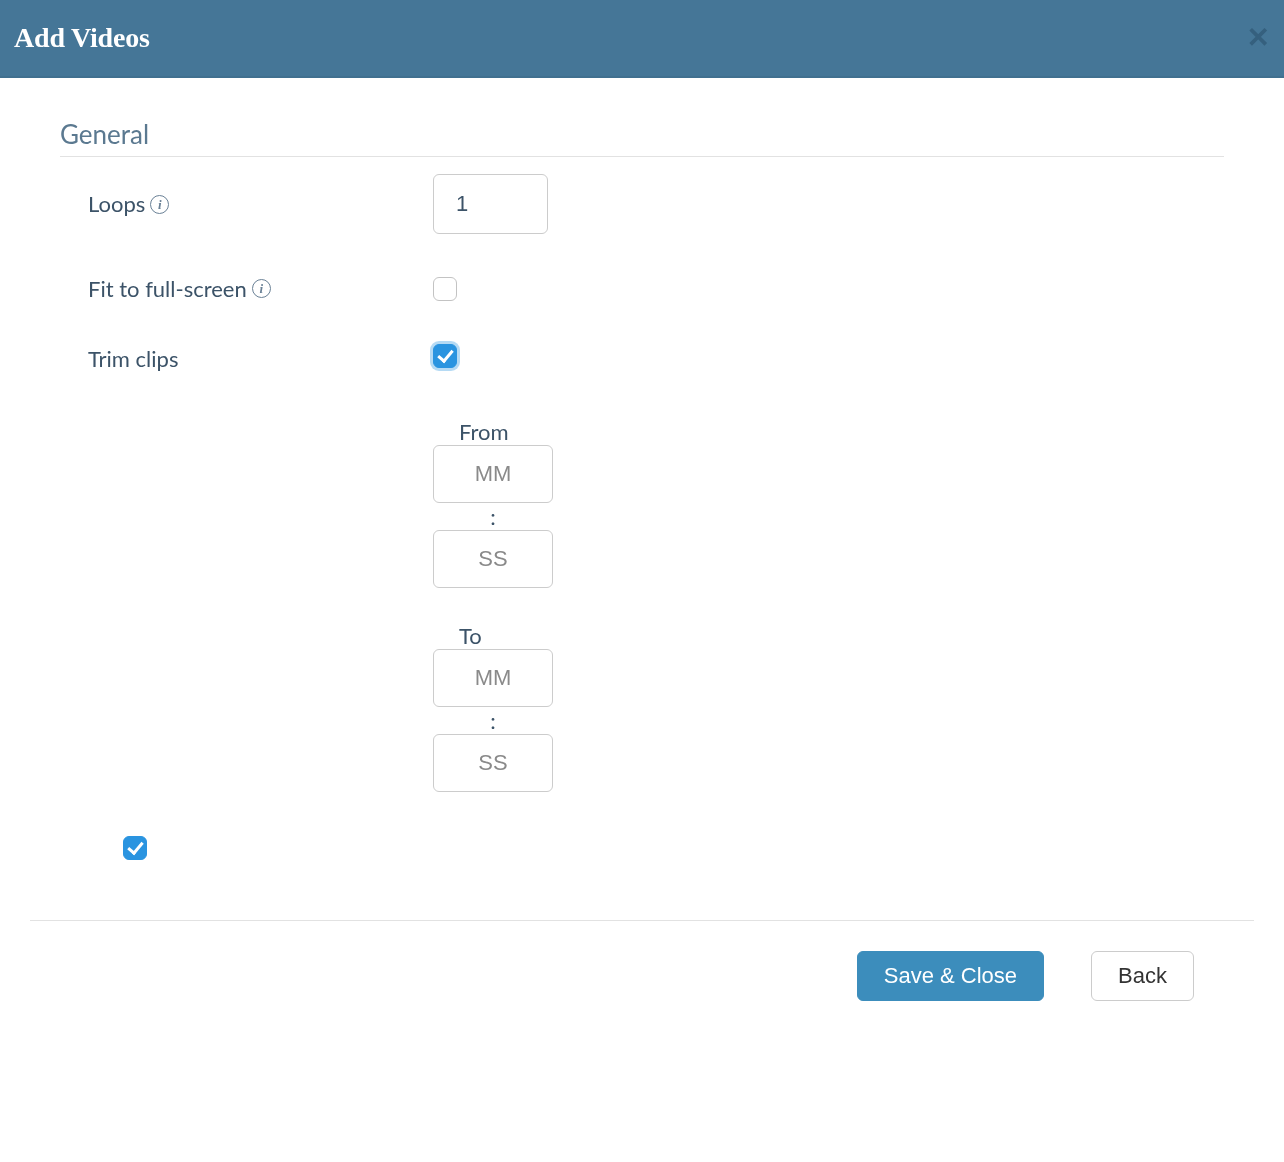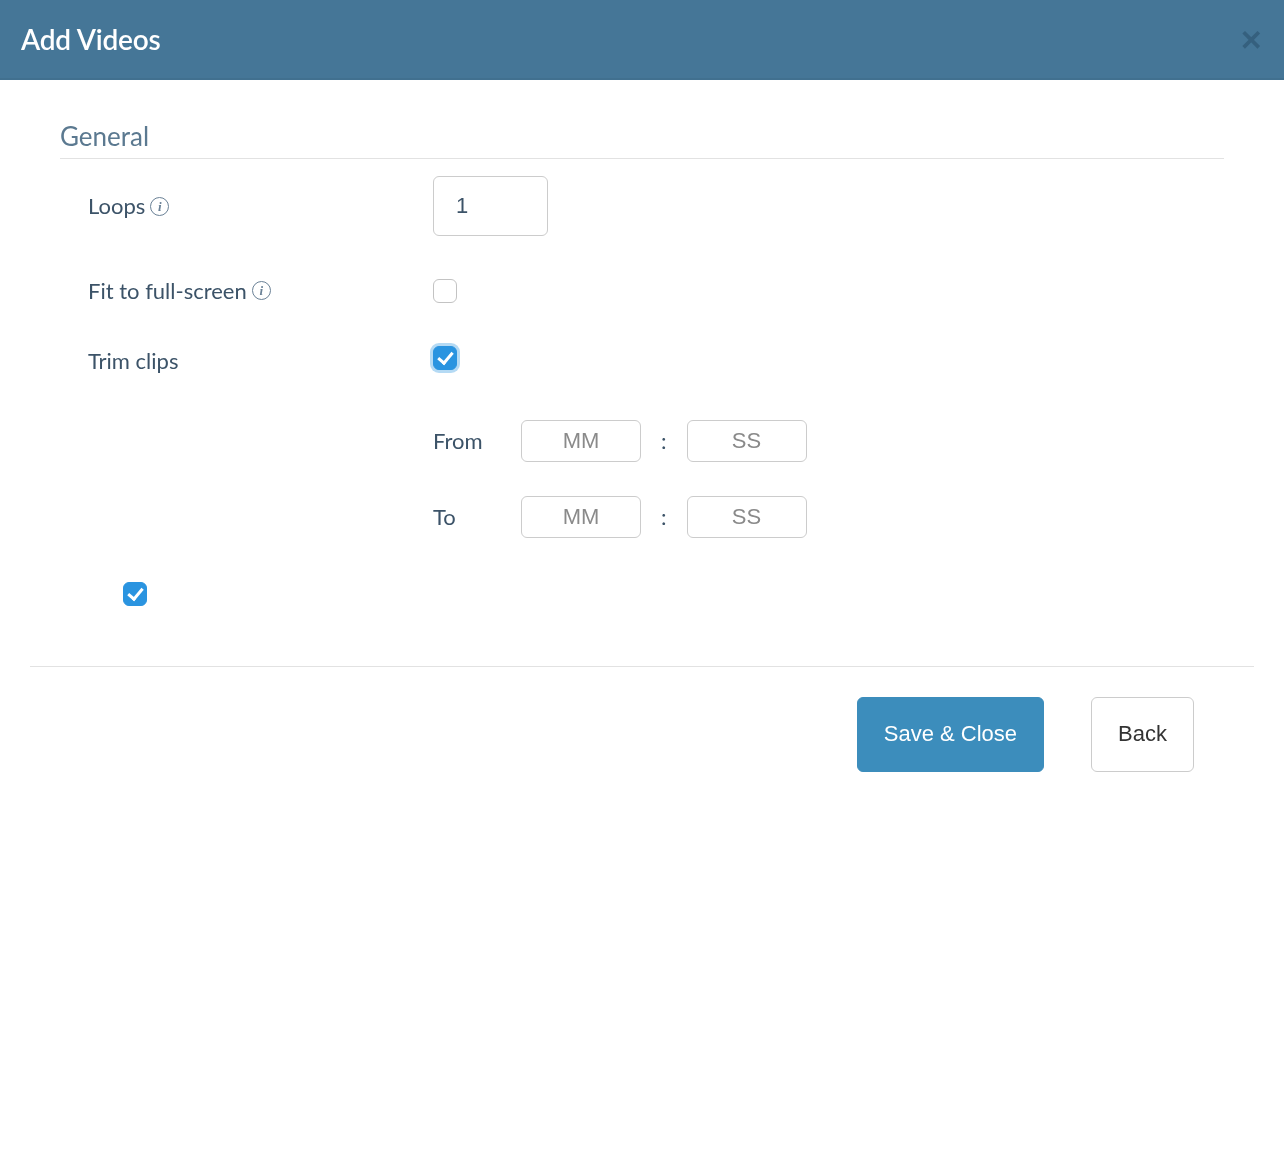--- a/index.html
+++ b/index.html
@@ -6,25 +6,26 @@
     body {
       font-family: 'Lato', -apple-system, BlinkMacSystemFont, 'Segoe UI', sans-serif;
       background: #fff;
       display: flex;
       flex-direction: column;
       width: 1284px;
     }
     .modal-header {
       background: #457697;
       color: #fff;
-      padding: 22px 21px;
+      padding: 22px 14px;
       display: flex;
       align-items: center;
       justify-content: space-between;
       border-bottom: 2px solid rgba(0,0,0,0.05);
+      font-family: Liberation Serif, serif;
     }
     .modal-title {
       font-size: 28px;
       font-weight: 600;
       letter-spacing: -0.2px;
     }
     .close-icon {
       color: #35607e;
       font-size: 28px;
       cursor: pointer;
@@ -121,31 +122,31 @@
       box-shadow: 0 0 0 3px rgba(42,148,224,0.35);
     }
     .time-inputs {
       display: flex;
       flex-direction: column;
       gap: 34px;
     }
     .time-row {
       display: flex;
       align-items: center;
-      gap: 20px;
+      flex-direction: column;
     }
     .time-sublabel {
       font-size: 22px;
       color: #3c5368;
       width: 68px;
       font-weight: 400;
     }
     .time-input {
       width: 120px;
-      height: 42px;
+      height: 58px;
       border: 1px solid #ccc;
       border-radius: 6px;
       font-size: 22px;
       text-align: center;
       outline: none;
     }
     .time-input::placeholder {
       color: #8a8a8a;
     }
     .colon {
@@ -154,21 +155,21 @@
     }
     .modal-footer {
       border-top: 1px solid #e2e2e2;
       padding: 30px 60px 180px;
       display: flex;
       justify-content: flex-end;
       gap: 16px;
       margin: 0 30px;
     }
     .btn {
-      height: 75px;
+      height: 50px;
       padding: 12px 26px;
       border-radius: 6px;
       font-size: 22px;
       cursor: pointer;
       display: flex;
       align-items: center;
       justify-content: center;
     }
     .btn-primary {
       background: #3c8dbc;

